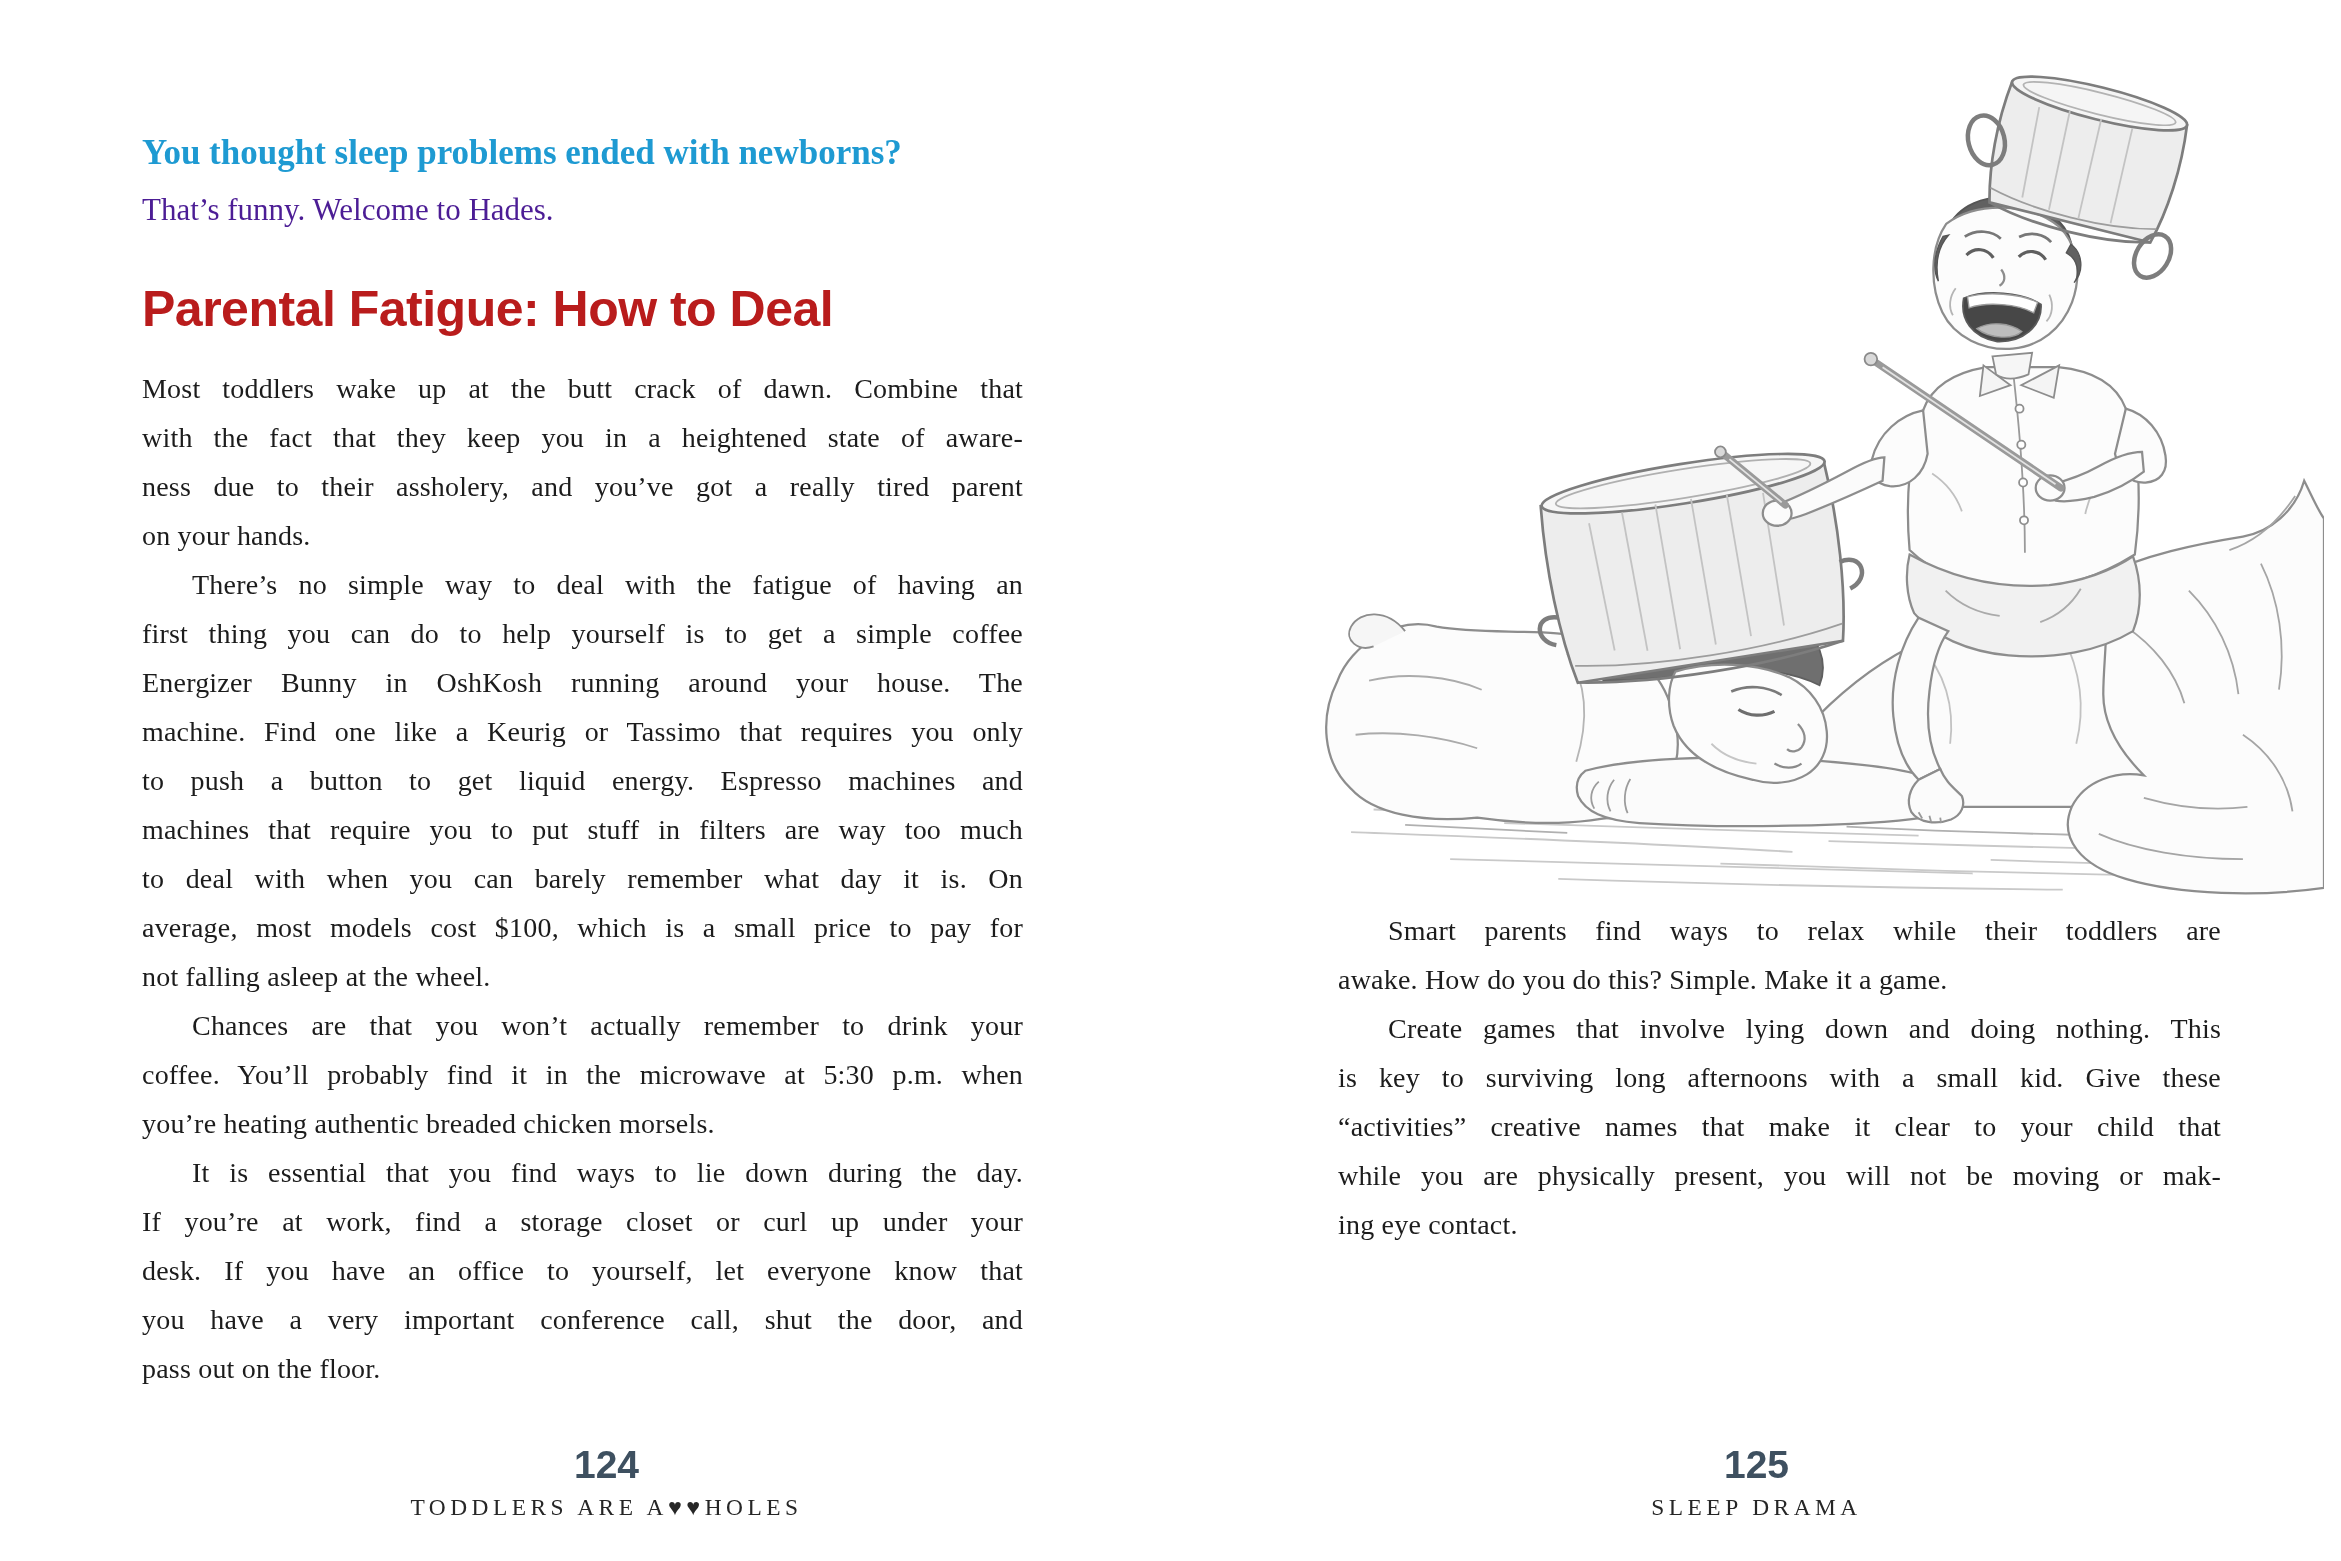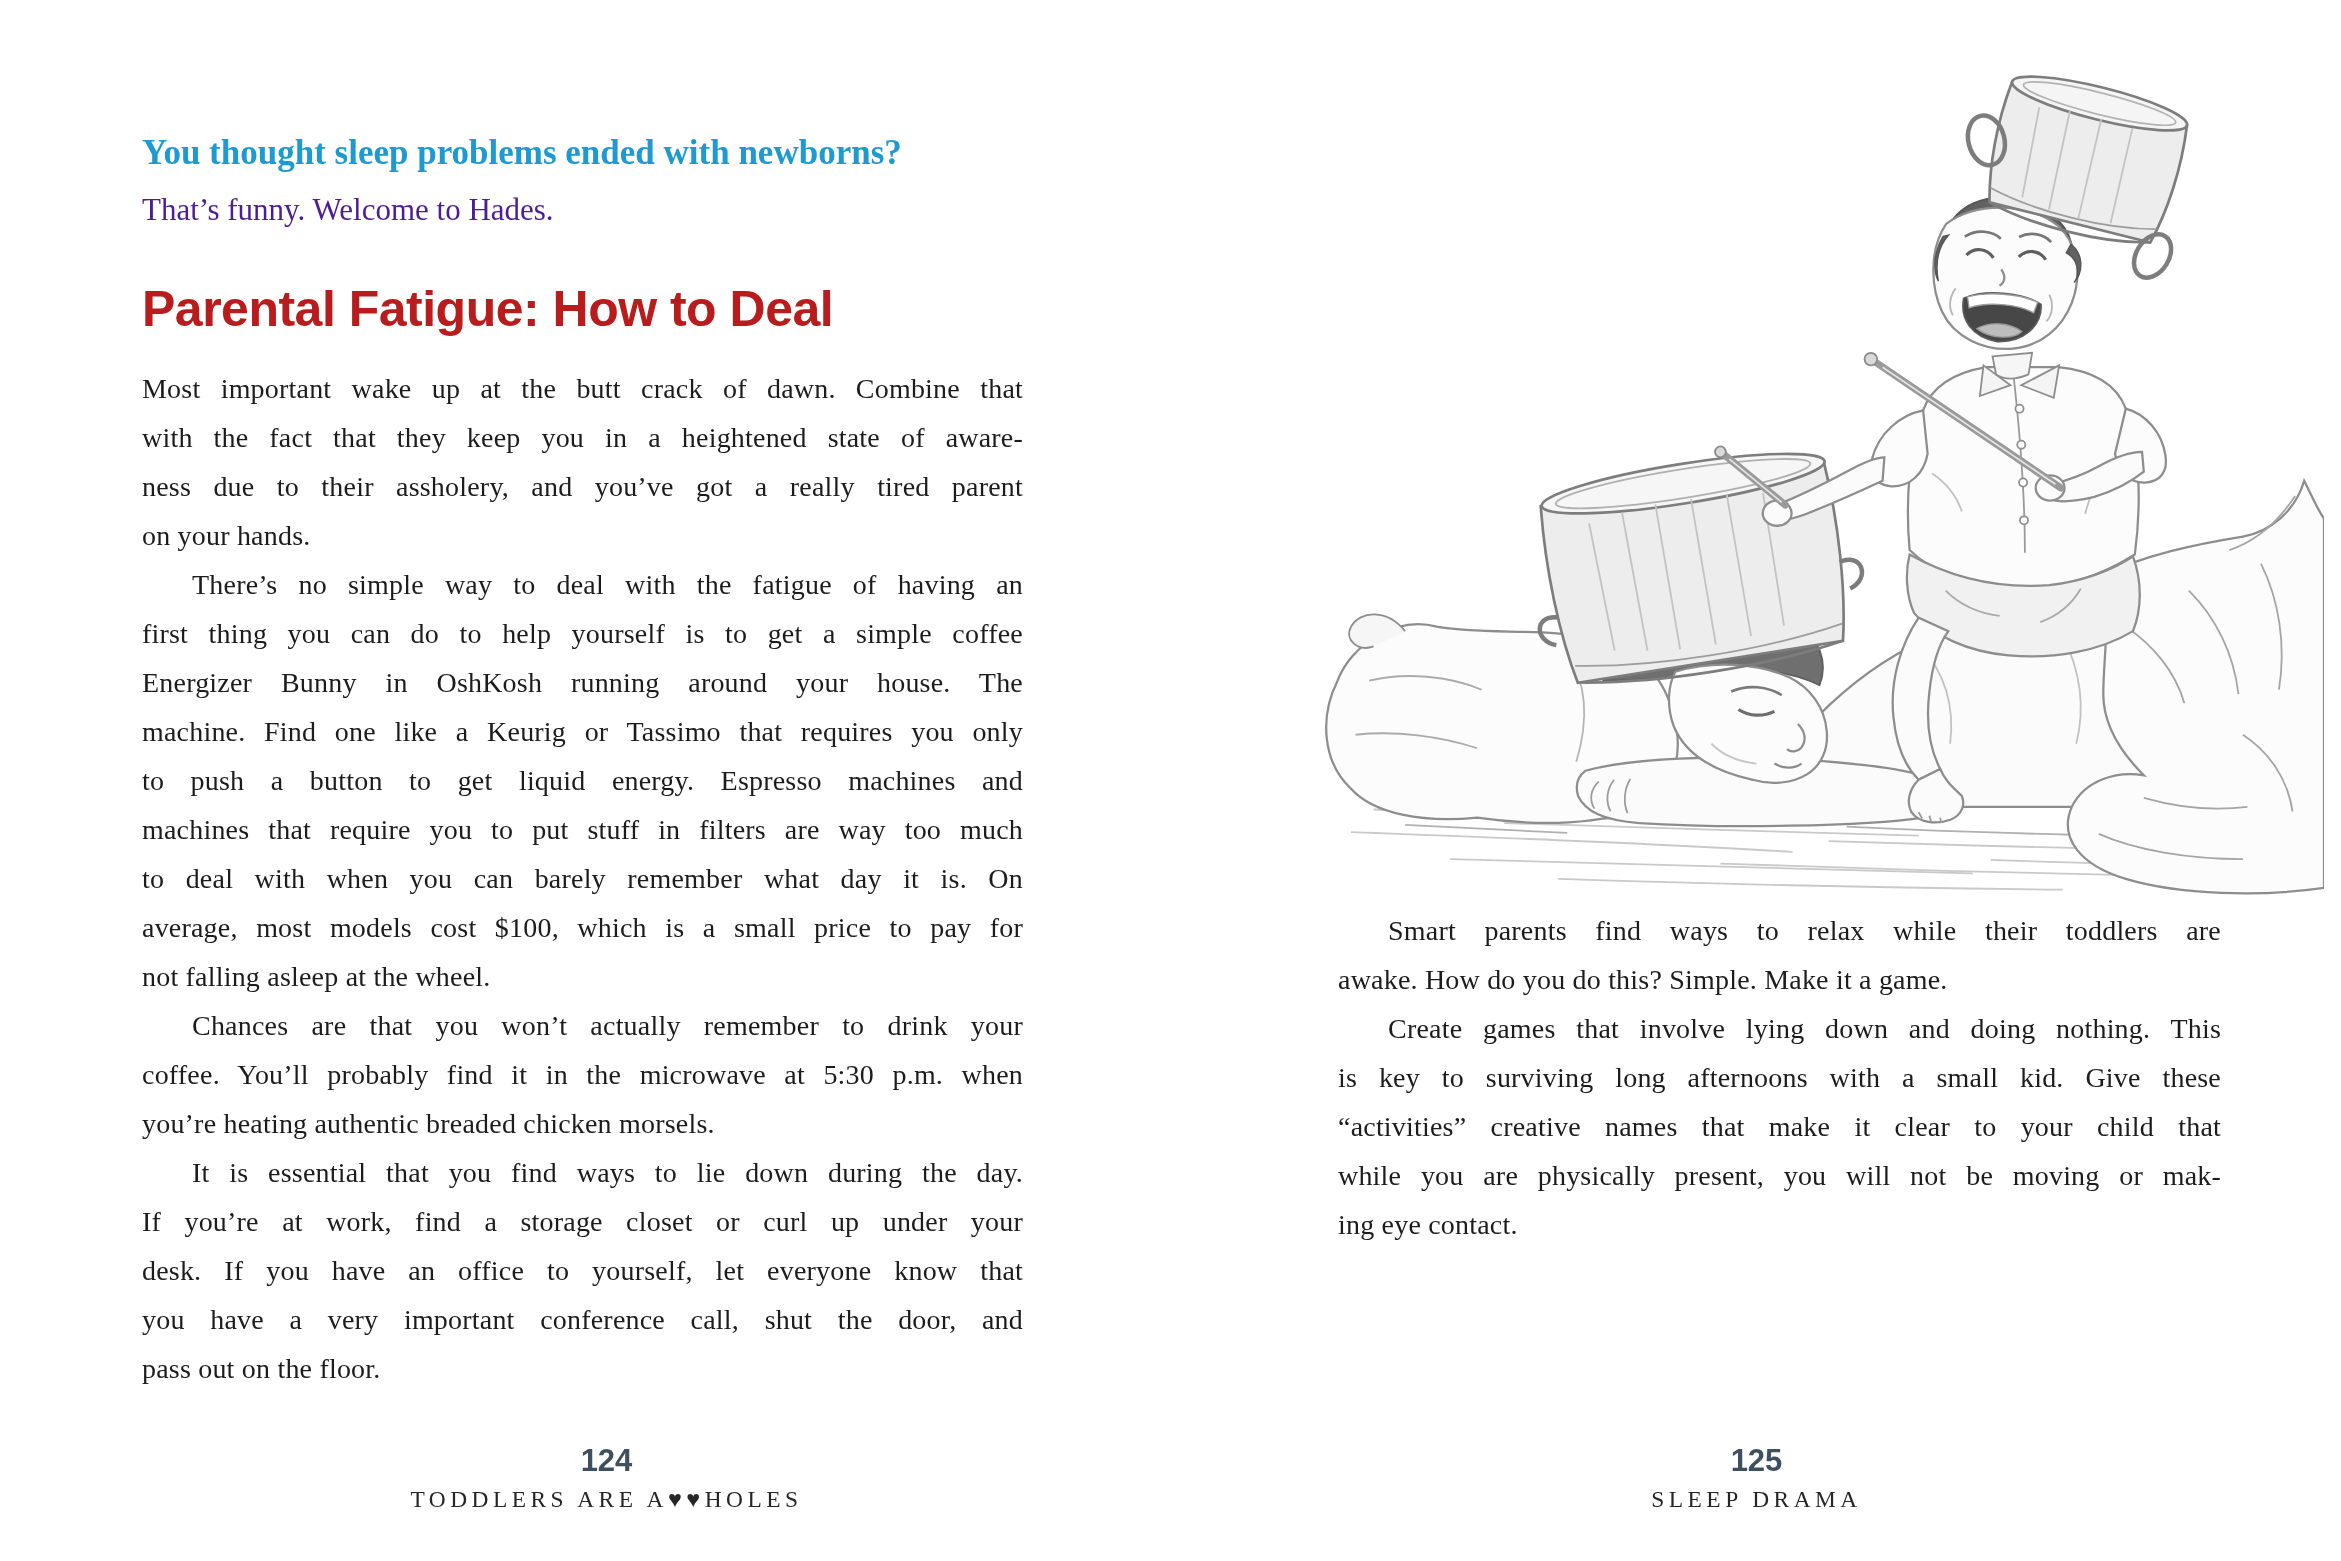--- a/index.html
+++ b/index.html
@@ -23,38 +23,38 @@
   .body-left  { left:130px;  top:364px;  width:881px; }
   .body-right { left:167px;  top:906px; width:883px; } 
   .para { margin:0; }
   .jline { text-align:justify; text-align-last:justify; }
   .jline.last { text-align-last:left; }
   .para.indent .jline:first-child { text-indent:50px; }
 
   .pagefooter { position:absolute; width:919px; text-align:center; }
   .footer-left  { left:135px; top:1443px; }
   .footer-right { left:126px; top:1443px; } 
-  .pagenum { font-family:"Liberation Sans", sans-serif; font-weight:bold; font-size:31px; color:#3e5060; }
+  .pagenum { font-family:"Liberation Sans", sans-serif; font-weight:bold; font-size:39px; color:#3e5060; }
   .running { margin-top:7.2px; font-family:"Liberation Serif", serif; font-size:23.4px; letter-spacing:4.5px; color:#262626; }
 
   .illustration { position:absolute; left:117px; top:50px; width:1036px; height:847px; } 
   .illustration svg { display:block; width:100%; height:100%; }
 </style>
 </head>
 <body>
 
 <div class="spread">
 
   <section class="page page-left">
     <h2 class="kicker">You thought sleep problems ended with newborns?</h2>
     <p class="kicker-sub">That’s funny. Welcome to Hades.</p>
     <h1 class="section-heading">Parental Fatigue: How to Deal</h1>
     <div class="body body-left">
         <div class="para">
-          <div class="jline">Most important wake up at the butt crack of dawn. Combine that</div>
+          <div class="jline">Most toddlers wake up at the butt crack of dawn. Combine that</div>
           <div class="jline">with the fact that they keep you in a heightened state of aware-</div>
           <div class="jline">ness due to their assholery, and you’ve got a really tired parent</div>
           <div class="jline last">on your hands.</div>
         </div>
         <div class="para indent">
           <div class="jline">There’s no simple way to deal with the fatigue of having an</div>
           <div class="jline">first thing you can do to help yourself is to get a simple coffee</div>
           <div class="jline">Energizer Bunny in OshKosh running around your house. The</div>
           <div class="jline">machine. Find one like a Keurig or Tassimo that requires you only</div>
           <div class="jline">to push a button to get liquid energy. Espresso machines and</div>

